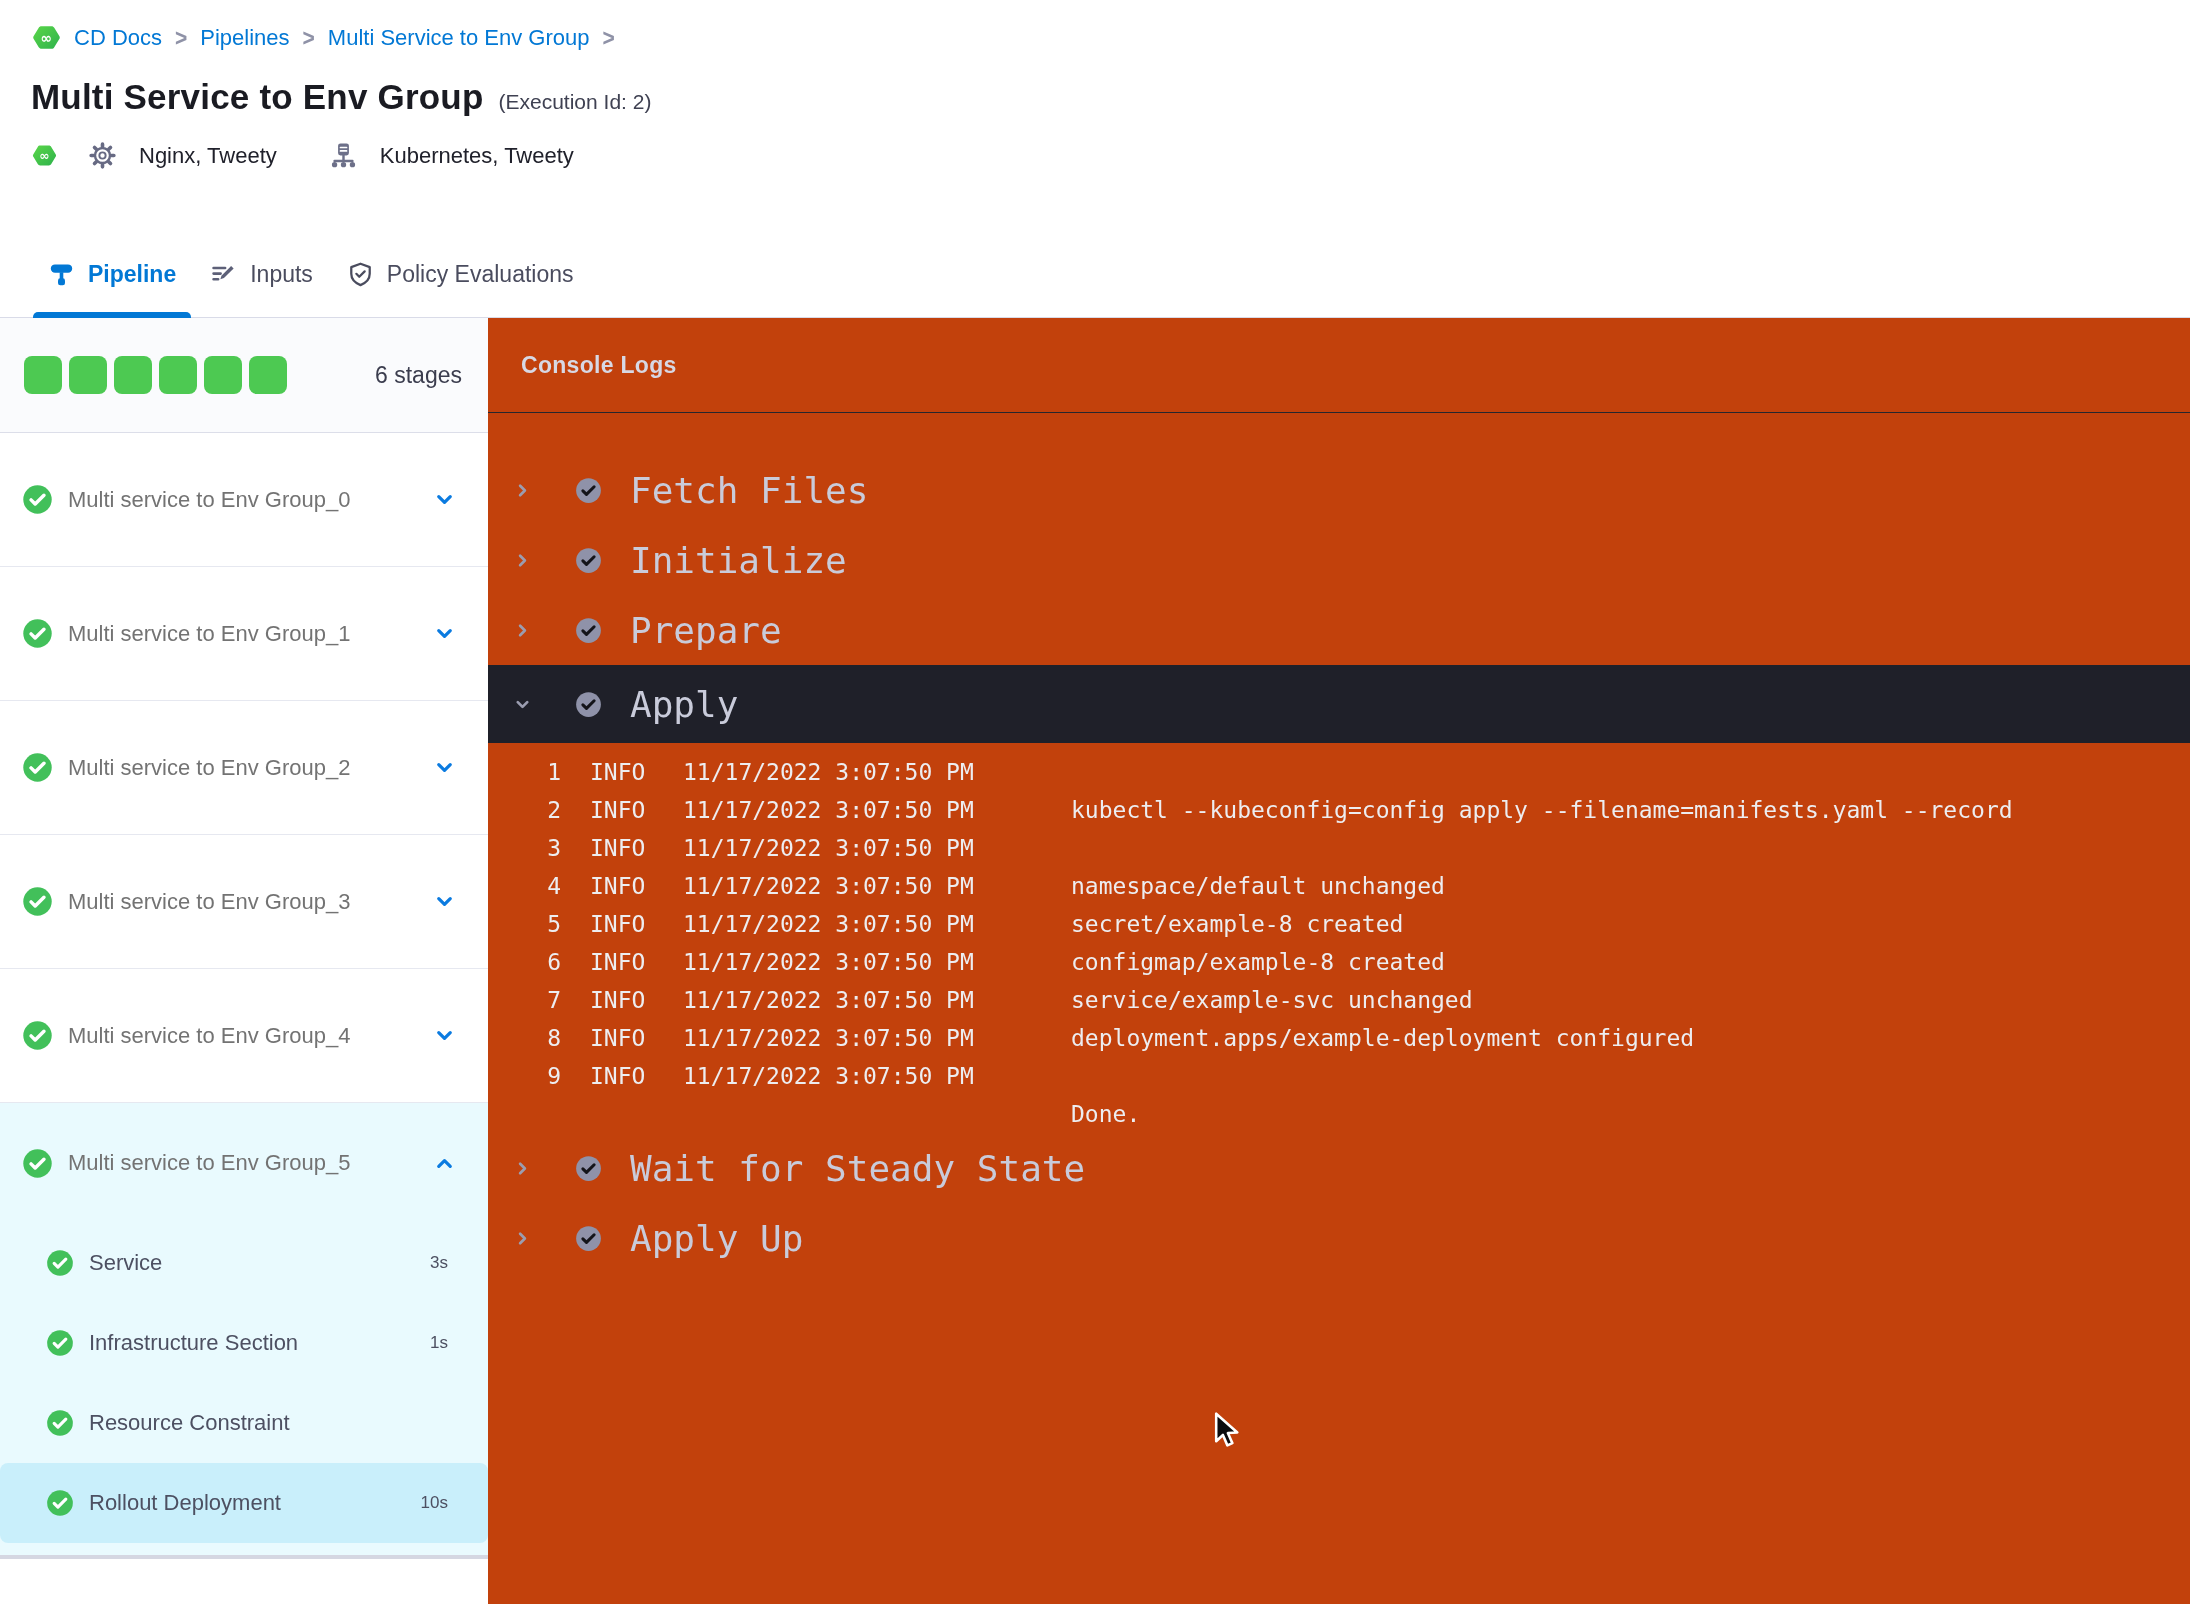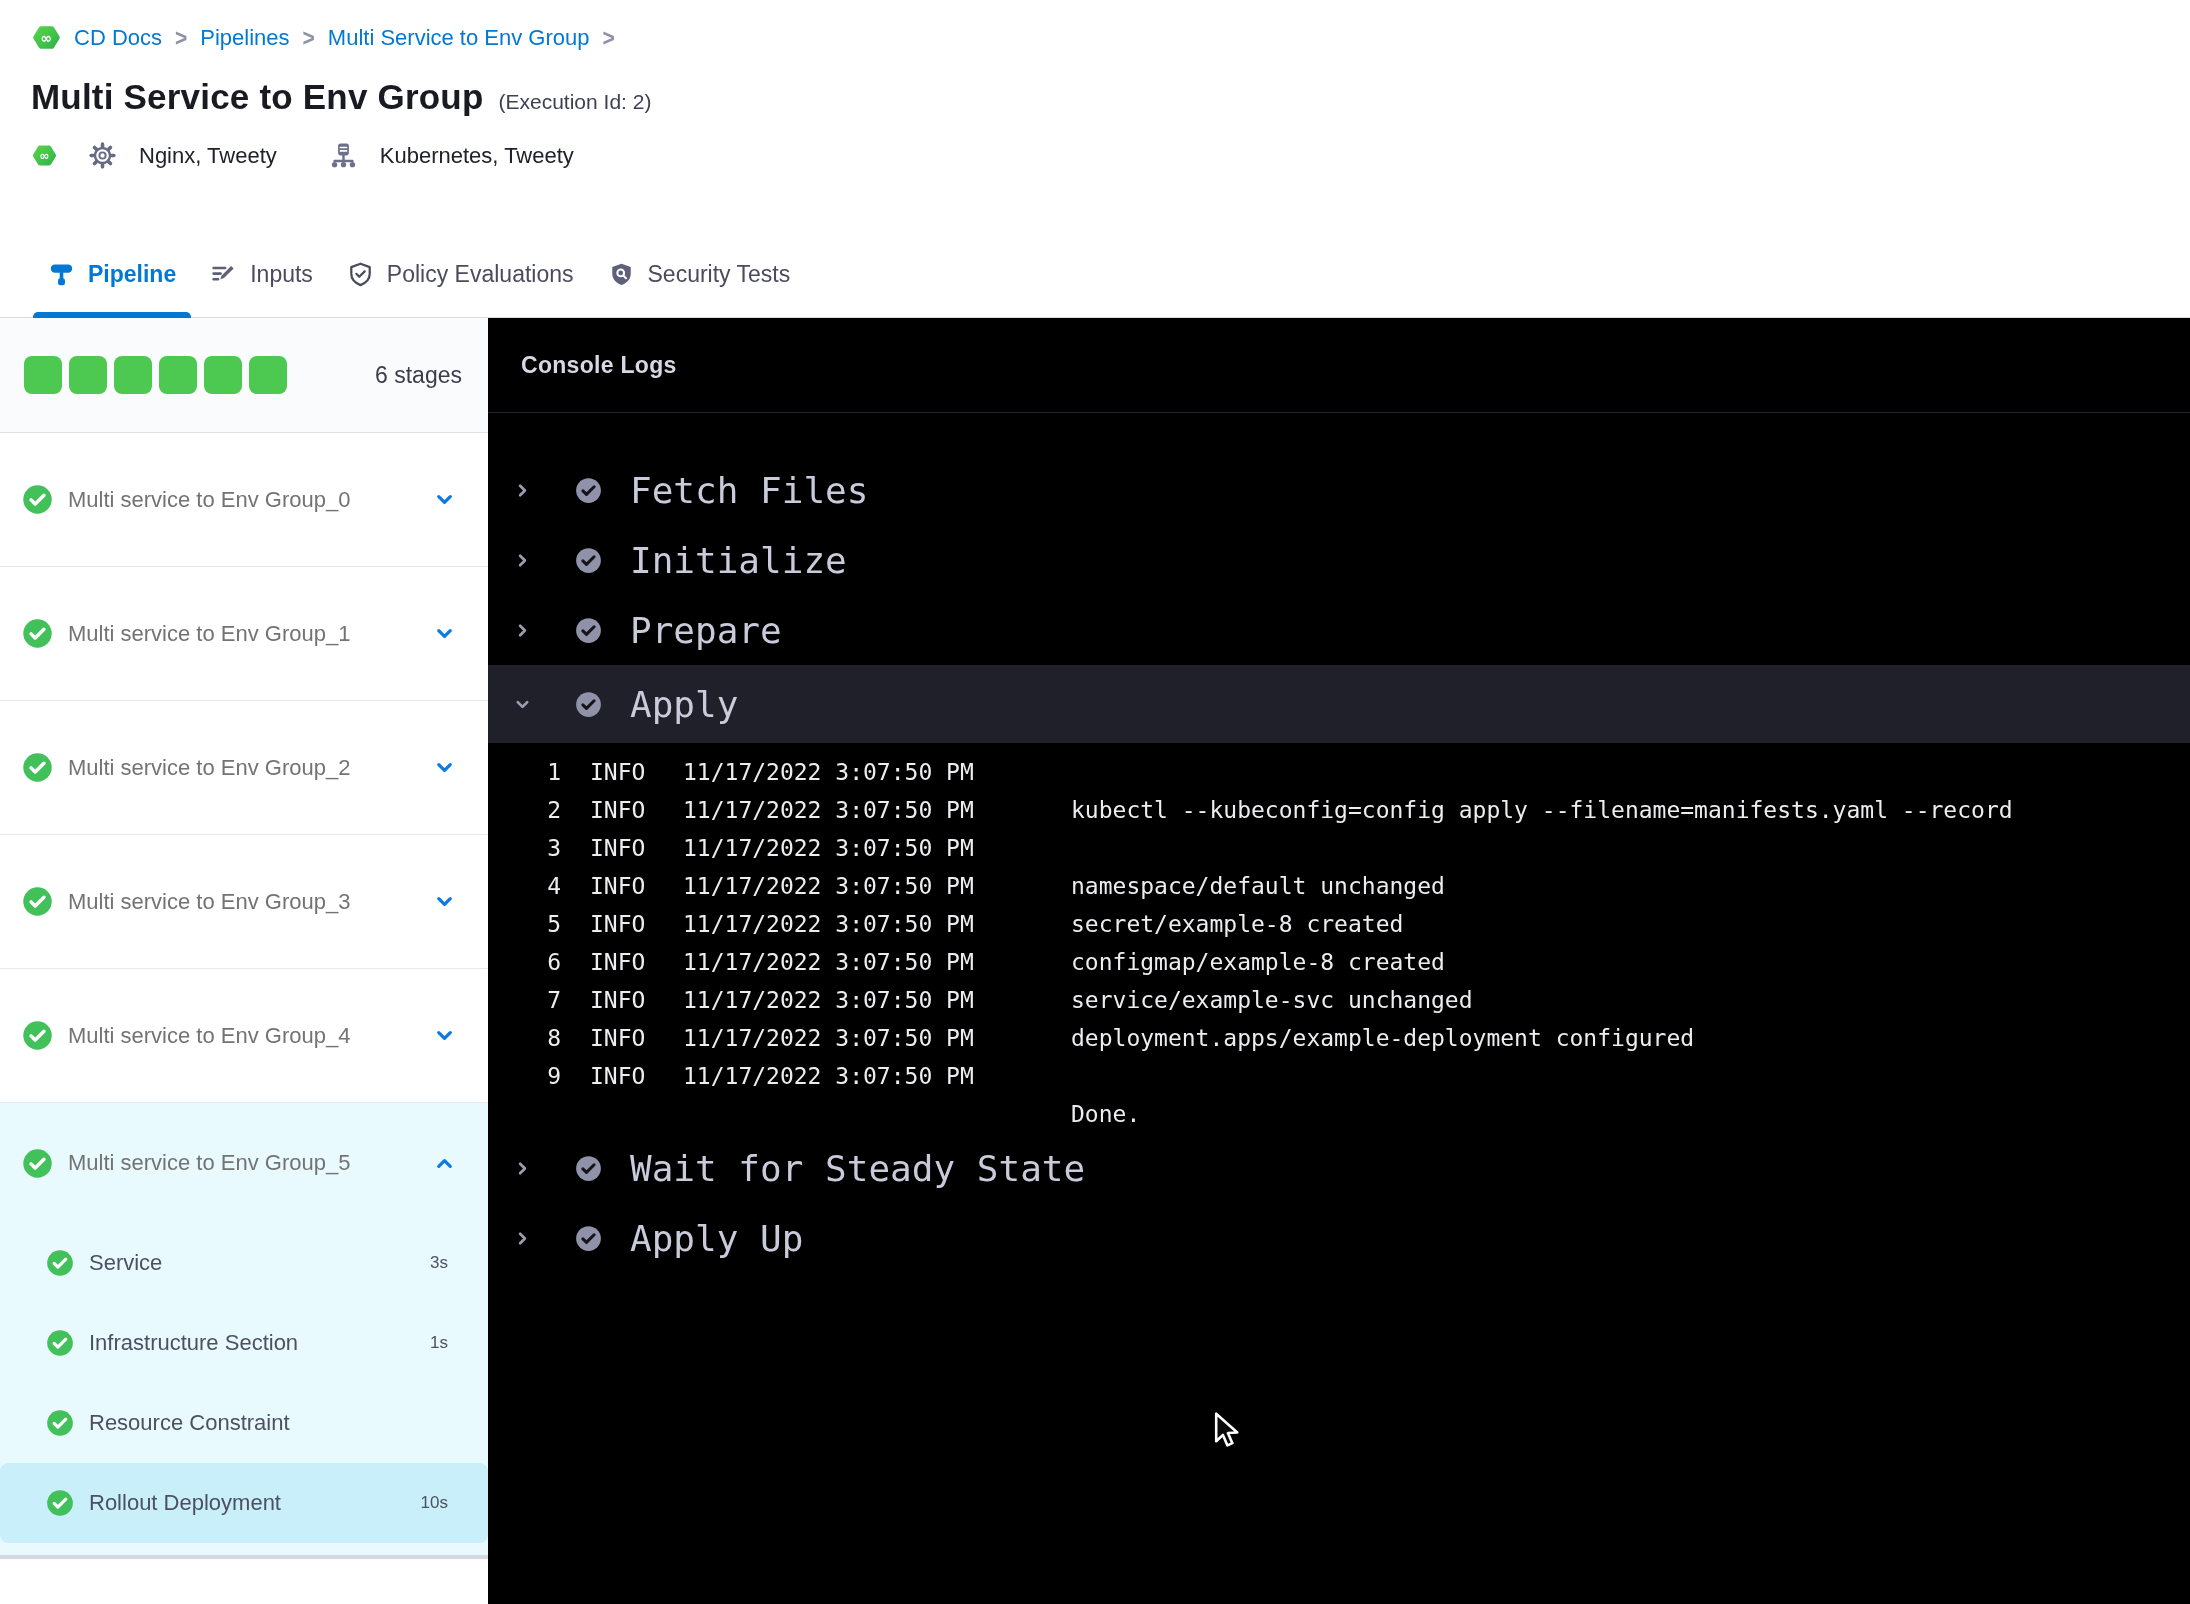--- a/index.html
+++ b/index.html
@@ -40,21 +40,21 @@
 
   .expanded{background:#e9fafe;padding-bottom:12px}
   .expanded .stage-row{border-bottom:none;height:120px}
   .substep{height:80px;display:flex;align-items:center;padding:0 40px 0 46px;cursor:pointer}
   .substep .label{margin-left:15px;font-size:22px;color:#4d5062}
   .substep .dur{margin-left:auto;font-size:17px;color:#4d5062}
   .substep.selected{background:#c9effb;border-radius:8px}
   .sidebar-divider{height:4px;background:#d5d7e2;flex:none}
 
   
-  .console{flex:1;background:#000000;position:relative;color:#ededf0;overflow:hidden}
+  .console{flex:1;background:#c2410c;position:relative;color:#ededf0;overflow:hidden}
   .console-header{height:95px;display:flex;align-items:center;padding-left:33px;border-bottom:1px solid #26262d}
   .console-title{font-size:23px;font-weight:bold;color:#d7d8e4;letter-spacing:.3px}
   .console-body{padding-top:42px}
   .mono{font-family:"DejaVu Sans Mono","Liberation Mono",monospace}
   .step{height:70px;display:flex;align-items:center;padding-left:25px;cursor:pointer}
   .step.open{height:78px;background:#1f2029}
   .step .chev{width:22px;display:flex}
   .step .check{margin-left:40px;display:flex}
   .step .slabel{margin-left:28px;font-size:36px;color:#c9cbda}
   .logs{padding-top:10px;font-size:23px}
@@ -158,30 +158,20 @@
       </div>
       <div class="tab">
         <span class="icon">
           <svg width="27" height="27" viewBox="0 0 24 24" fill="none" stroke="#4a4c5e" stroke-width="2">
       <path d="M12 2.4l8.2 3v6c0 4.9-3.5 8.2-8.2 10-4.7-1.8-8.2-5.1-8.2-10v-6z" stroke-linejoin="round"></path>
       <path d="M8.3 11.4l2.6 2.6 4.8-4.8" stroke-linecap="round" stroke-linejoin="round"></path>
           </svg>
         </span>
         <span>Policy Evaluations</span>
       </div>
-      <div class="tab">
-        <span class="icon">
-          <svg width="27" height="27" viewBox="0 0 24 24">
-      <path d="M12 2.4l8.2 3v6c0 4.9-3.5 8.2-8.2 10-4.7-1.8-8.2-5.1-8.2-10v-6z" fill="#5d6078"></path>
-      <circle cx="11.3" cy="10.6" r="3" fill="none" stroke="#fff" stroke-width="1.8"></circle>
-      <path d="M13.6 12.9l2.4 2.4" stroke="#fff" stroke-width="1.8" stroke-linecap="round"></path>
-          </svg>
-        </span>
-        <span>Security Tests</span>
-      </div>
     </div>
 
   <div class="content">
     <aside class="sidebar">
       <div class="summary">
         <div class="squares" id="squares">
             <div class="square"></div>
             <div class="square"></div>
             <div class="square"></div>
             <div class="square"></div>

